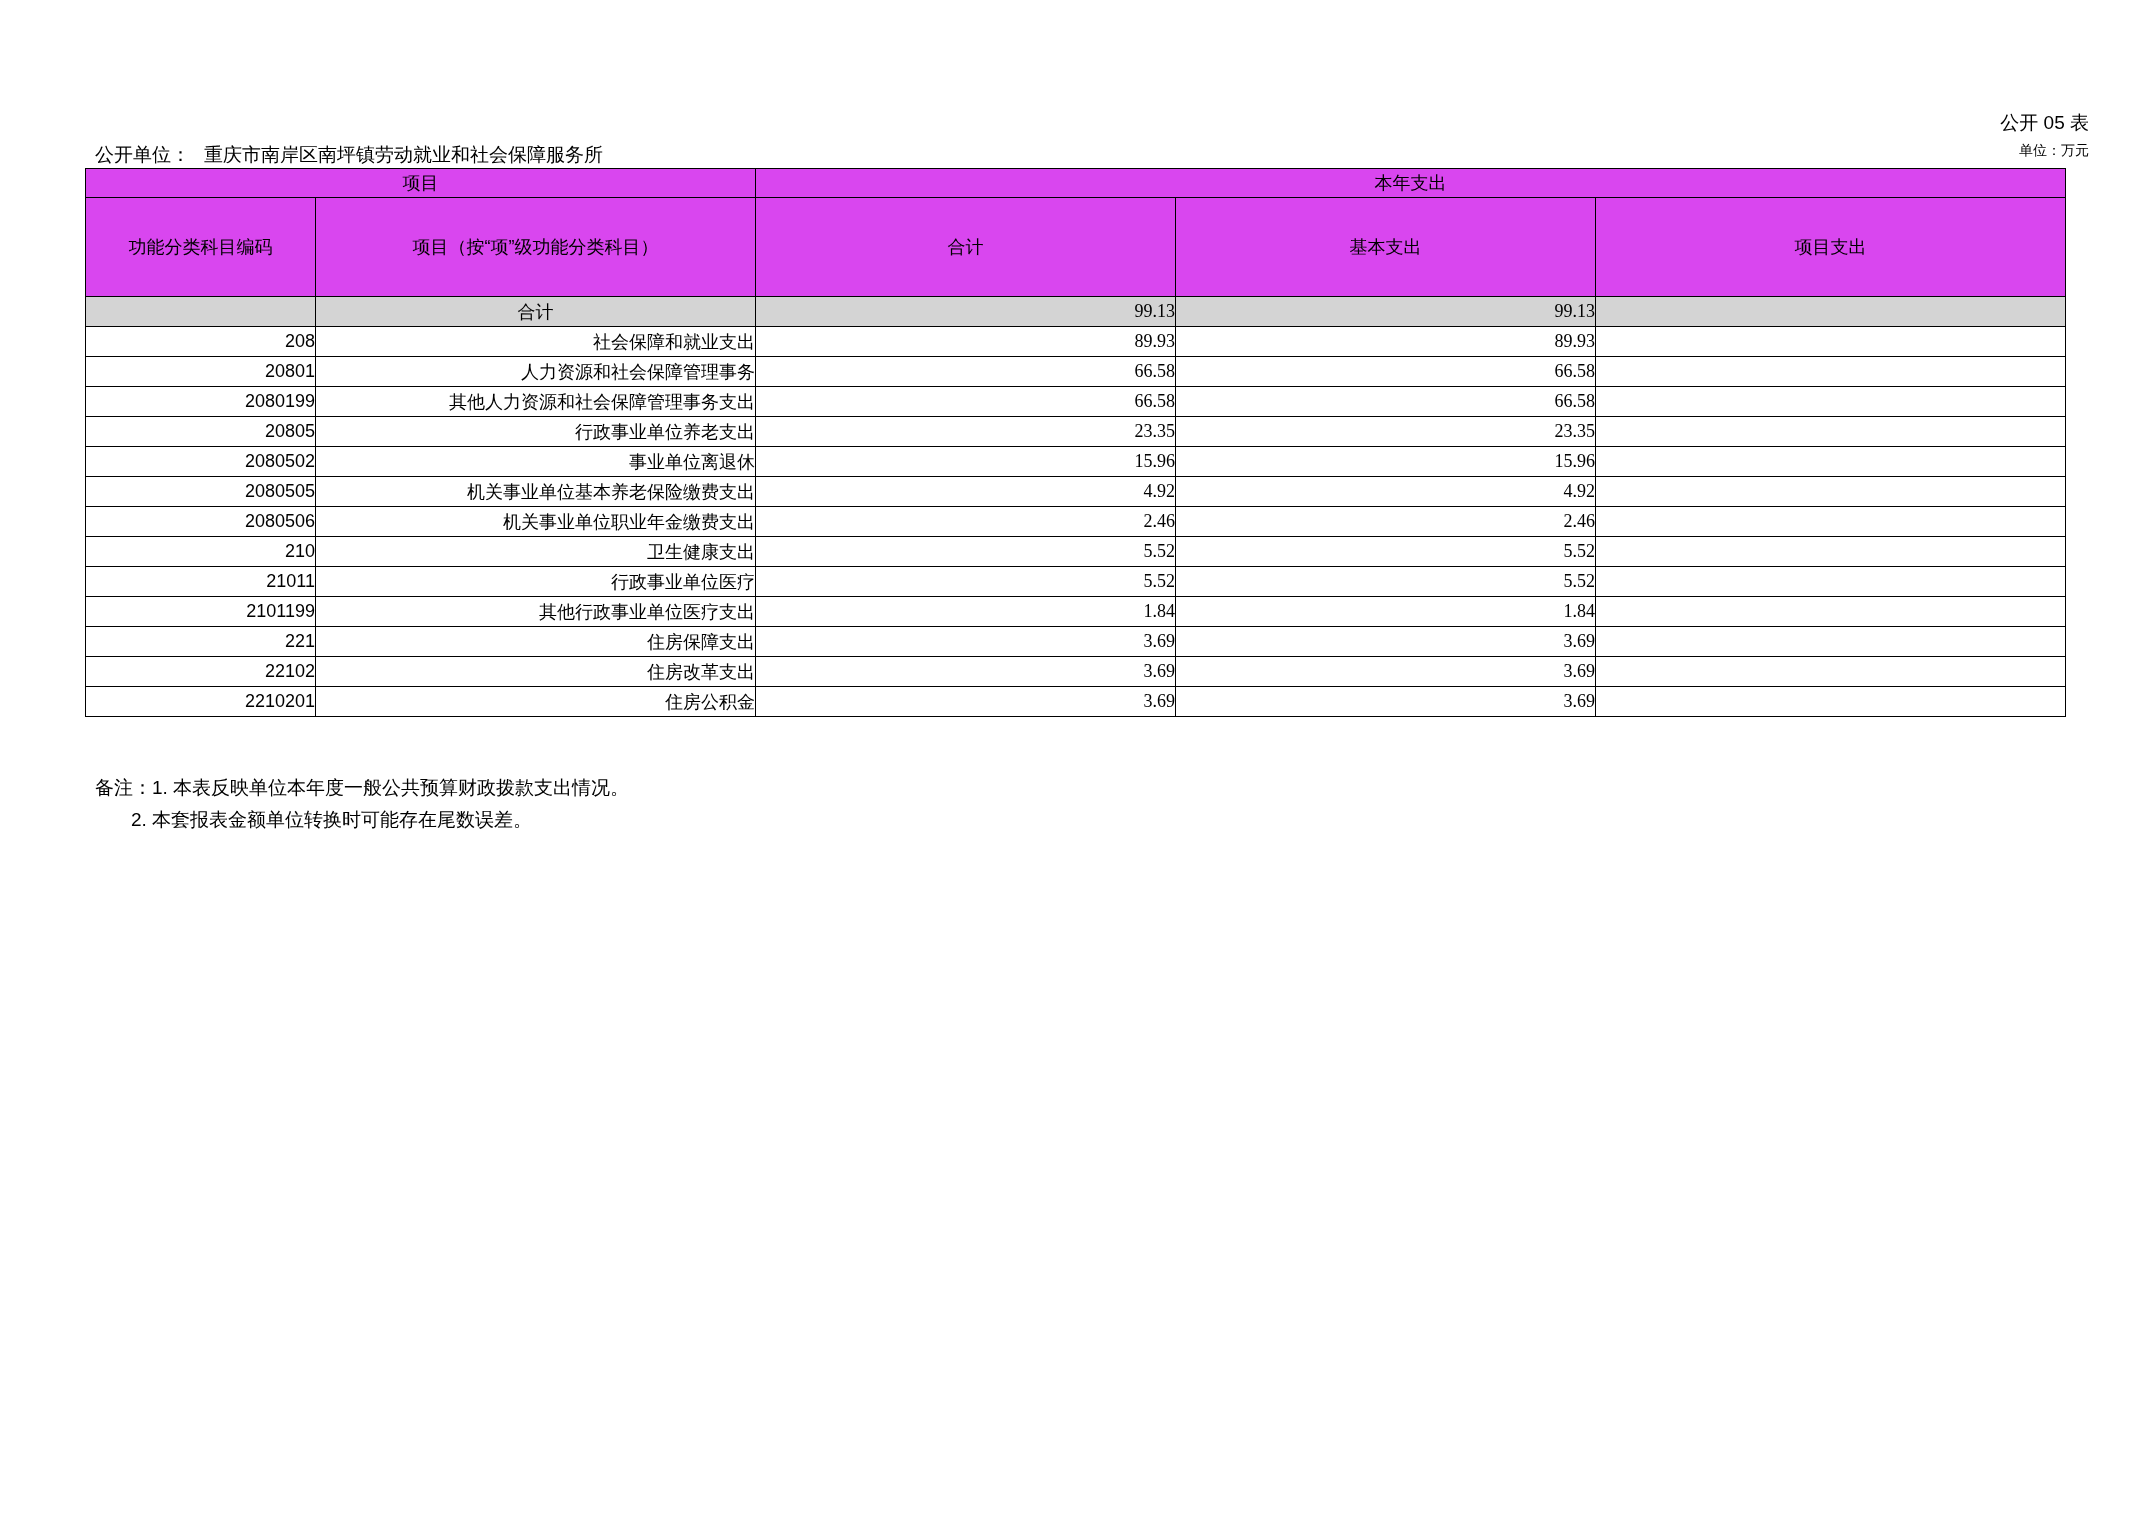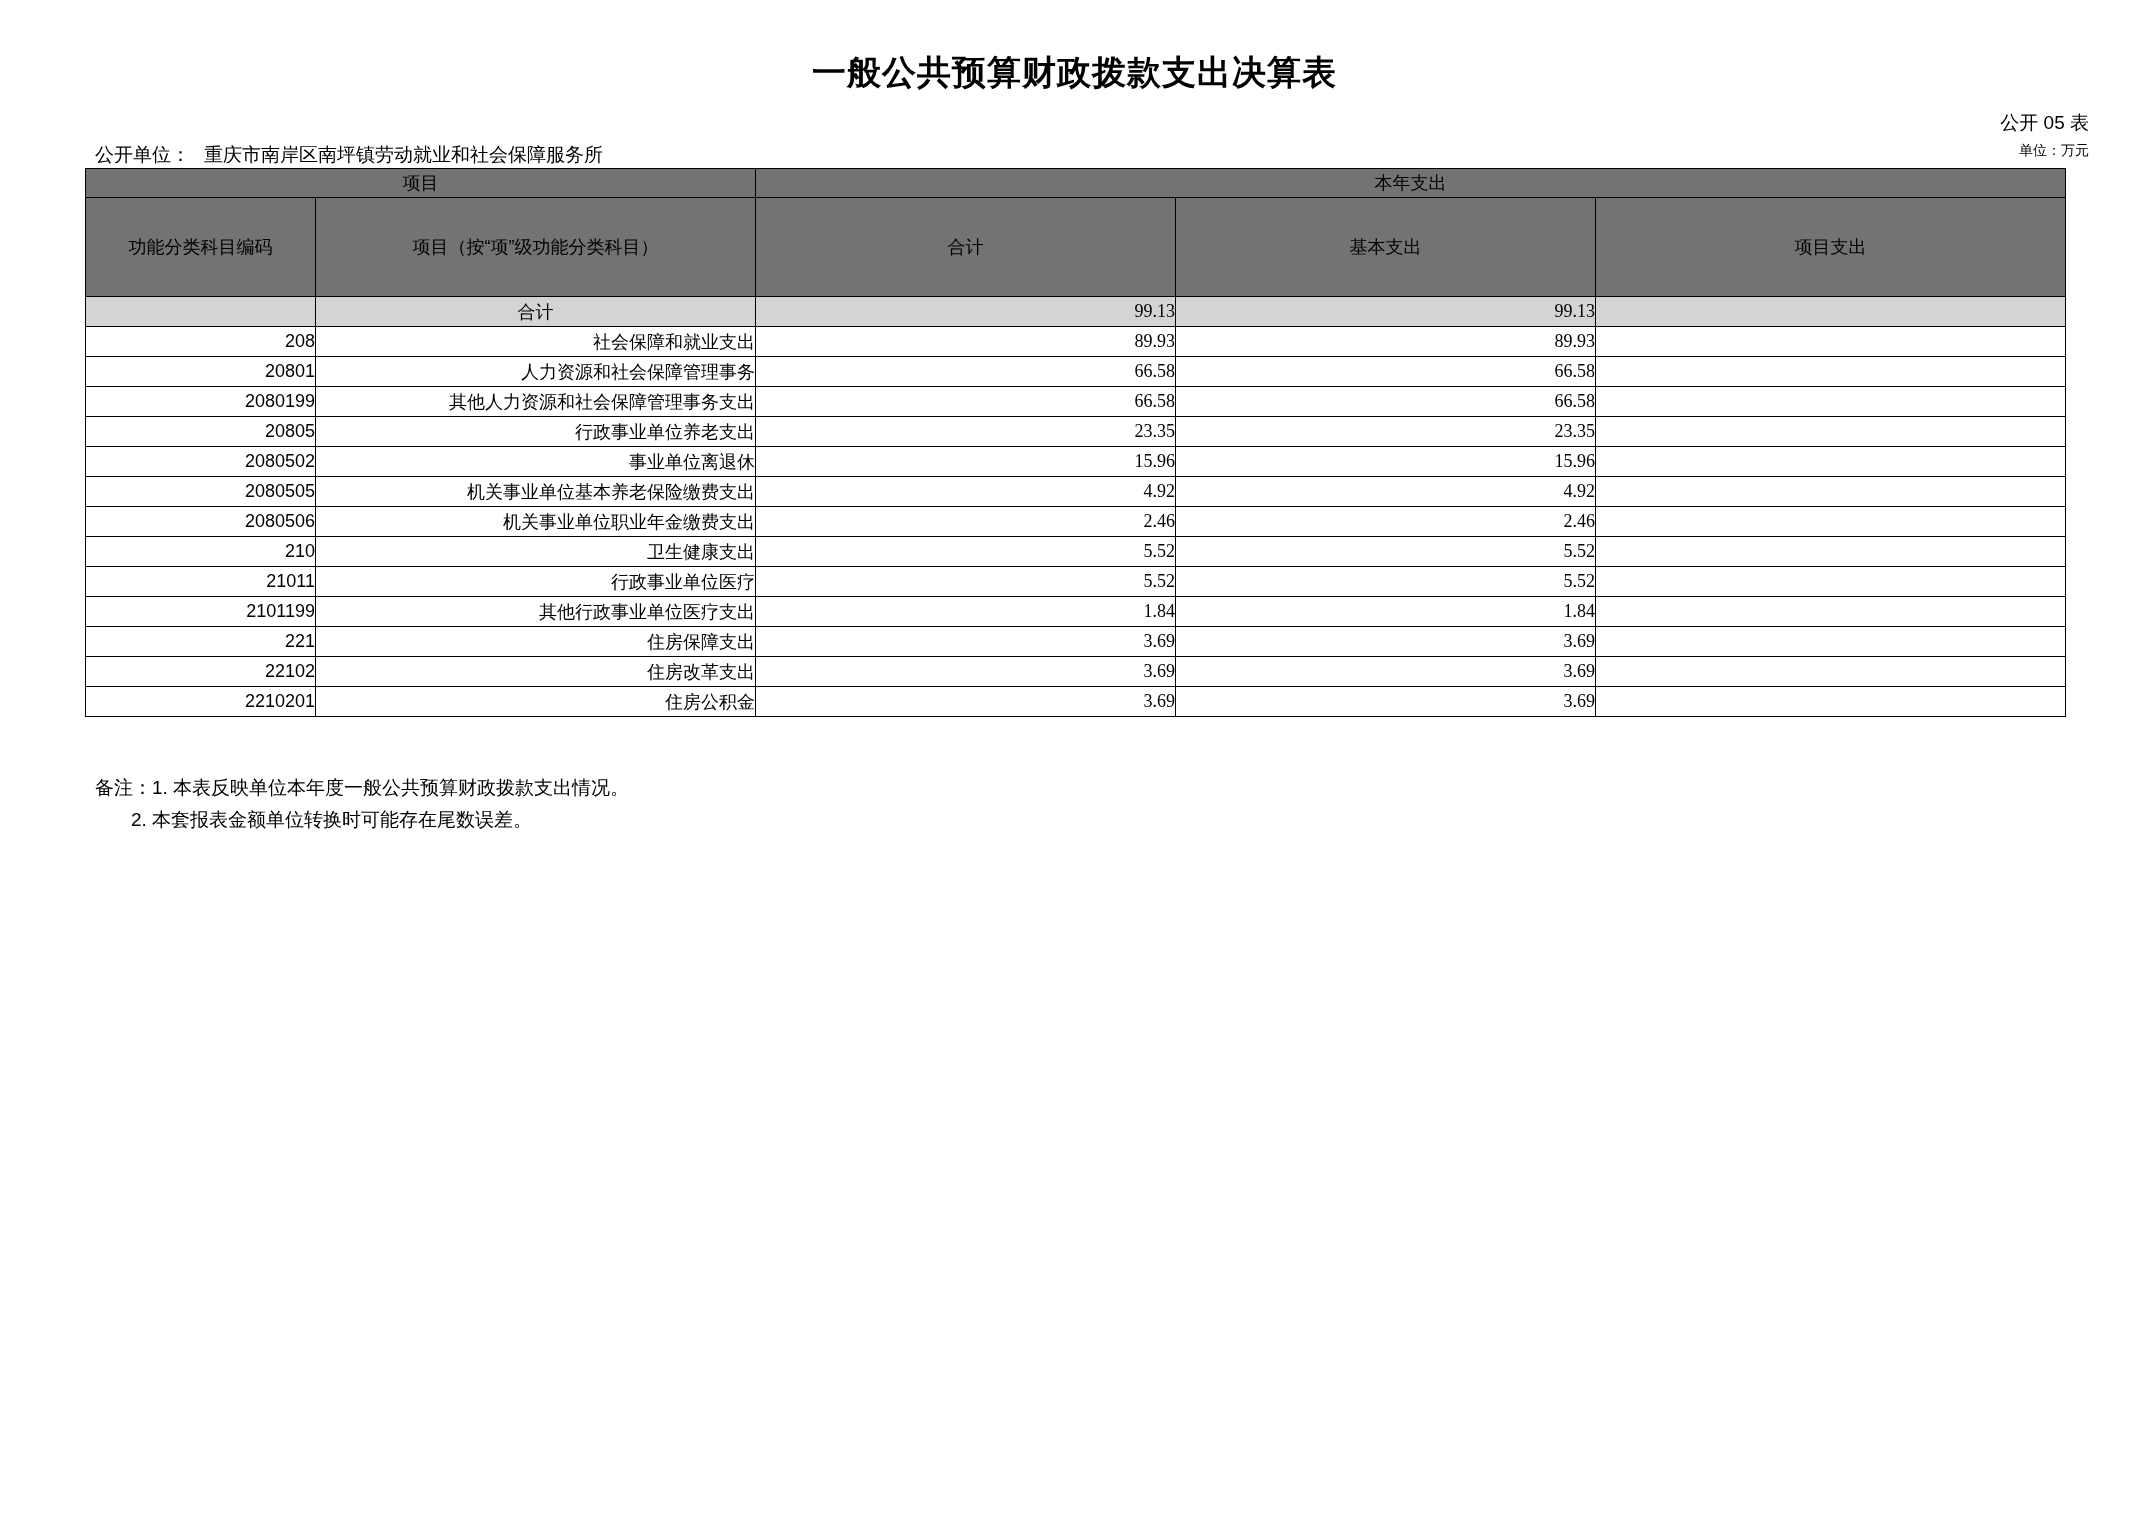--- a/index.html
+++ b/index.html
@@ -67,21 +67,21 @@
     font-family: "Liberation Sans", sans-serif;
   }
   table.budget td, table.budget th {
     border: 1px solid #000000;
     font-size: 18px;
     font-weight: normal;
     padding: 0;
     vertical-align: middle;
   }
   .hdr {
-    background: #737373;
+    background: #d946ef;
     text-align: center;
     font-weight: normal;
   }
   .hdr-top { height: 28px; font-size: 18px; }
   .hdr-main { height: 98px; font-size: 20px; font-weight: bold; }
   .row-total td { background: #d4d4d4; }
   tr.datarow { height: 30px; }
   td.c-code { padding-left: 8px; text-align: right; }
   td.c-name { padding-left: 14px; text-align: right; }
   td.c-num { padding-right: 12px; text-align: right; font-family: "Liberation Serif", serif; font-size: 19px; }
@@ -104,21 +104,20 @@
     text-align: center;
     font-size: 18px;
     font-family: "Liberation Sans", sans-serif;
   }
 </style>
 </head>
 <body>
 
 <div class="page">
 
-  <div class="doc-title">一般公共预算财政拨款支出决算表</div>
 
   <div class="form-code">公开 05 表</div>
   <div class="unit-label">单位：万元</div>
 
   <div class="org-line">
     <span class="org-label">公开单位：</span><span class="org-name">重庆市南岸区南坪镇劳动就业和社会保障服务所</span>
   </div>
 
   <table class="budget">
     <colgroup>

